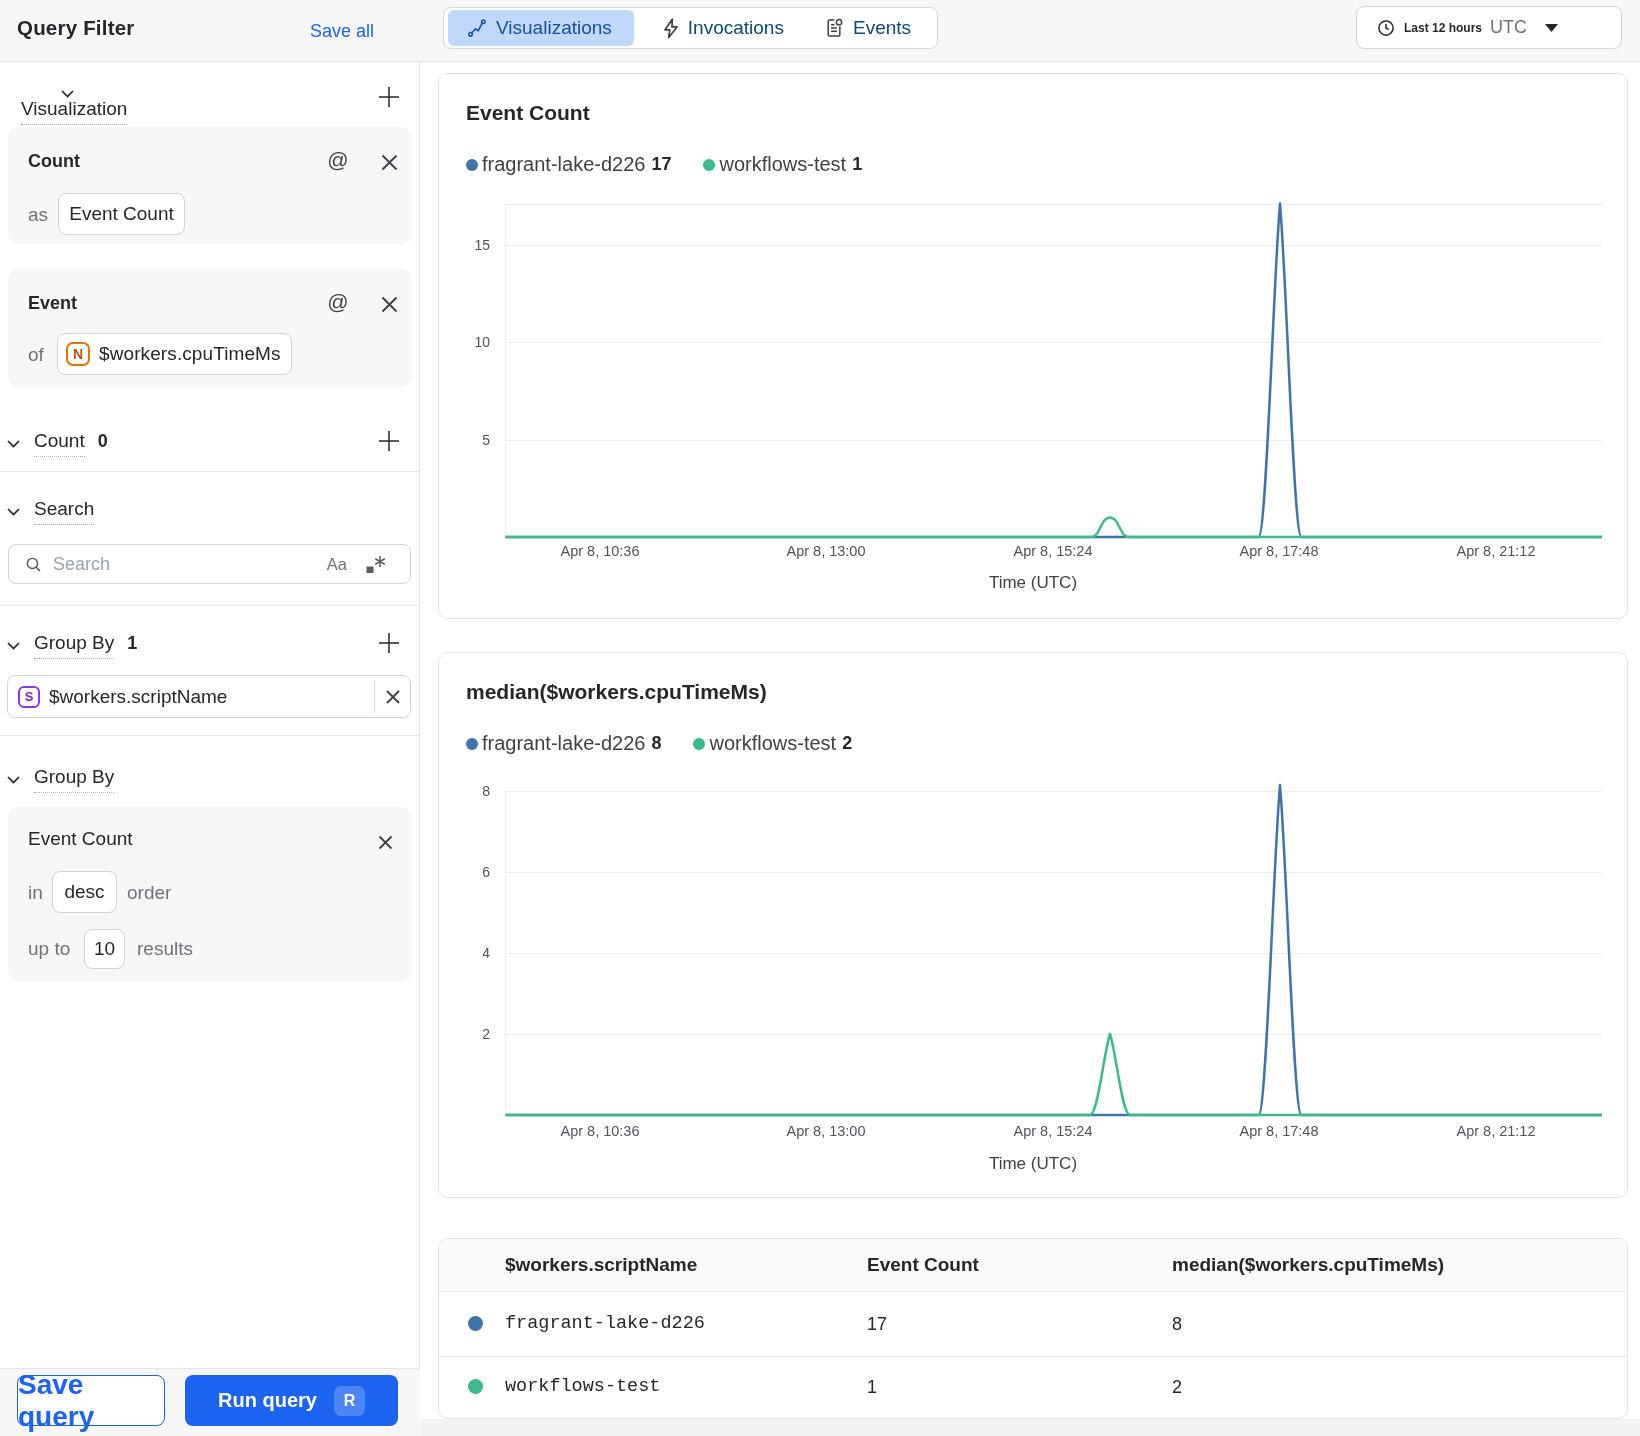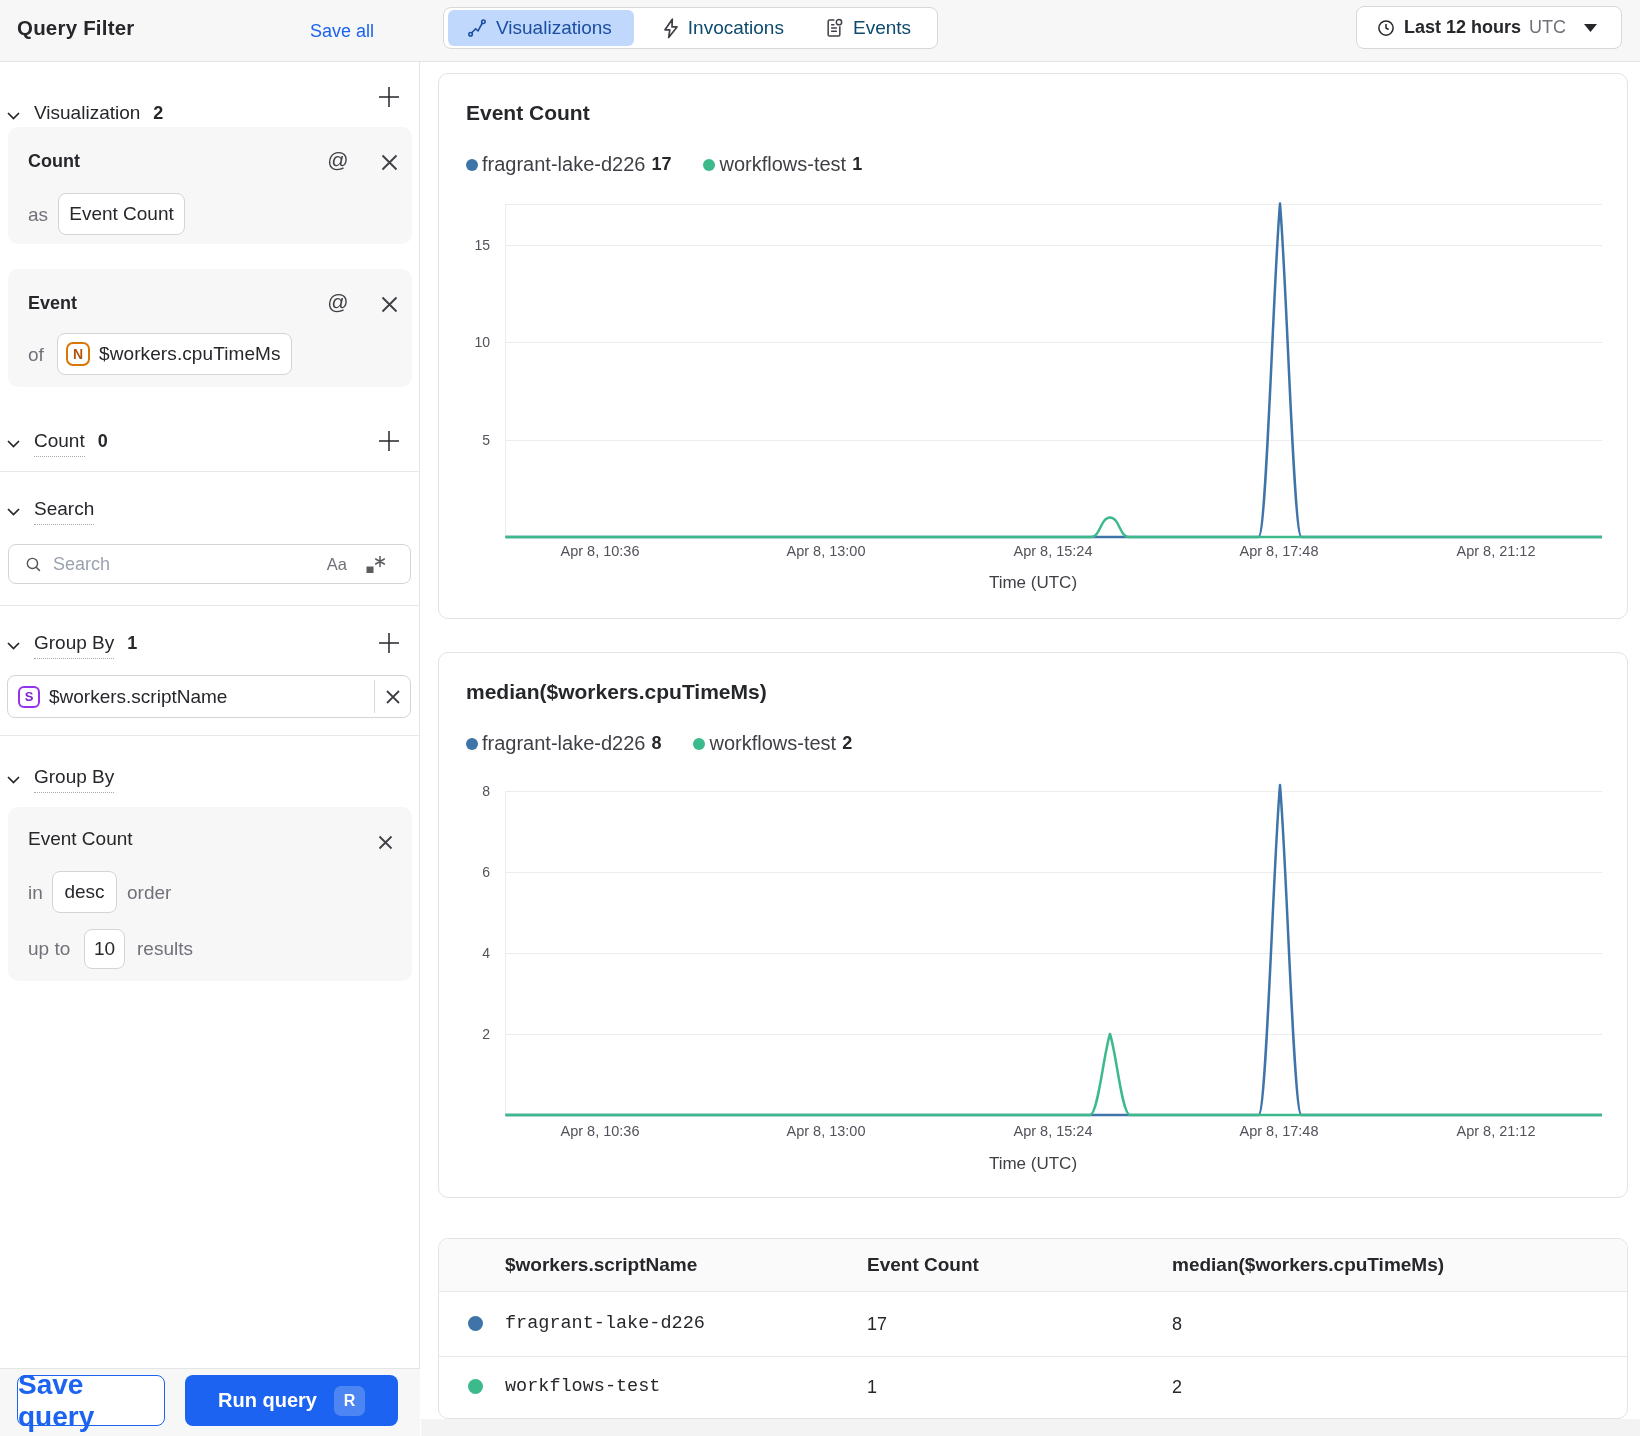--- a/index.html
+++ b/index.html
@@ -13,21 +13,21 @@
 .clearall { left:310px; top:21px; font-size:18px; color:#1b63f0; }
 
 
 .tabwrap { left:443px; top:7px; width:495px; height:42px; background:#fff; border:1px solid #d8d8d8; border-radius:8px; display:flex; align-items:center; padding:0 4px; }
 .tab { display:flex; align-items:center; font-size:19px; color:#0c4a6e; height:36px; border-radius:6px; }
 .tab svg { margin-right:9px; }
 .tab.sel { background:#bfd8fb; color:#1c4fa1; padding:0 22px 0 19px; }
 
 
 .timedrop { left:1356px; top:6px; width:266px; height:43px; background:#fff; border:1px solid #d8d8d8; border-radius:8px; display:flex; align-items:center; padding:0 0 0 20px; }
-.timedrop .main { font-size:18px; font-weight:bold; color:#26272b; margin-left:9px; }
+.timedrop .main { font-size:12px; font-weight:bold; color:#26272b; margin-left:9px; }
 .timedrop .utc { font-size:18px; color:#71717a; margin-left:8px; }
 
 
 .sidebar { left:0; top:62px; width:420px; height:1374px; background:#fff; border-right:1px solid #e4e4e4; }
 .sechead { position:absolute; display:flex; align-items:baseline; font-size:19px; color:#26272b; }
 .sechead svg { align-self:center; }
 .sechead .lbl { border-bottom:1.6px dotted #a7a7ad; padding-bottom:4px; margin-left:14px; }
 .sechead .num { font-weight:bold; margin-left:13px; font-size:18px; }
 .graycard { position:absolute; left:8px; width:404px; background:#f7f7f7; border-radius:10px; }
 .cardtitle { position:absolute; left:28px; font-size:18px; font-weight:bold; color:#26272b; }
@@ -96,21 +96,21 @@
   </svg>
   <span class="main">Last 12 hours</span>
   <span class="utc">UTC</span>
   <svg width="15" height="10" viewBox="0 0 15 10" style="margin-left:17px;">
       <path d="M1 1 L7.5 9 L14 1 z" fill="#26272b"></path>
     </svg>
 </div>
 
 <div class="abs sidebar"></div>
 
-<div class="sechead" style="left:7px; top:102px;">
+<div class="sechead" style="left:7px; top:90px;flex-direction:column;">
   <svg width="13" height="8" viewBox="0 0 13 8" fill="none" stroke="#26272b" stroke-width="1.7">
       <path d="M1 1 L6.5 6.6 L12 1"></path>
     </svg>
   <span class="lbl">Visualization</span>
     <span class="num">2</span>
 </div>
 <div class="iconbtn" style="left:377px; top:85px;">
   <svg width="22" height="22" viewBox="0 0 22 22" stroke="#26272b" stroke-width="1.5">
       <path d="M11 1 V21 M1 11 H21"></path>
     </svg>

